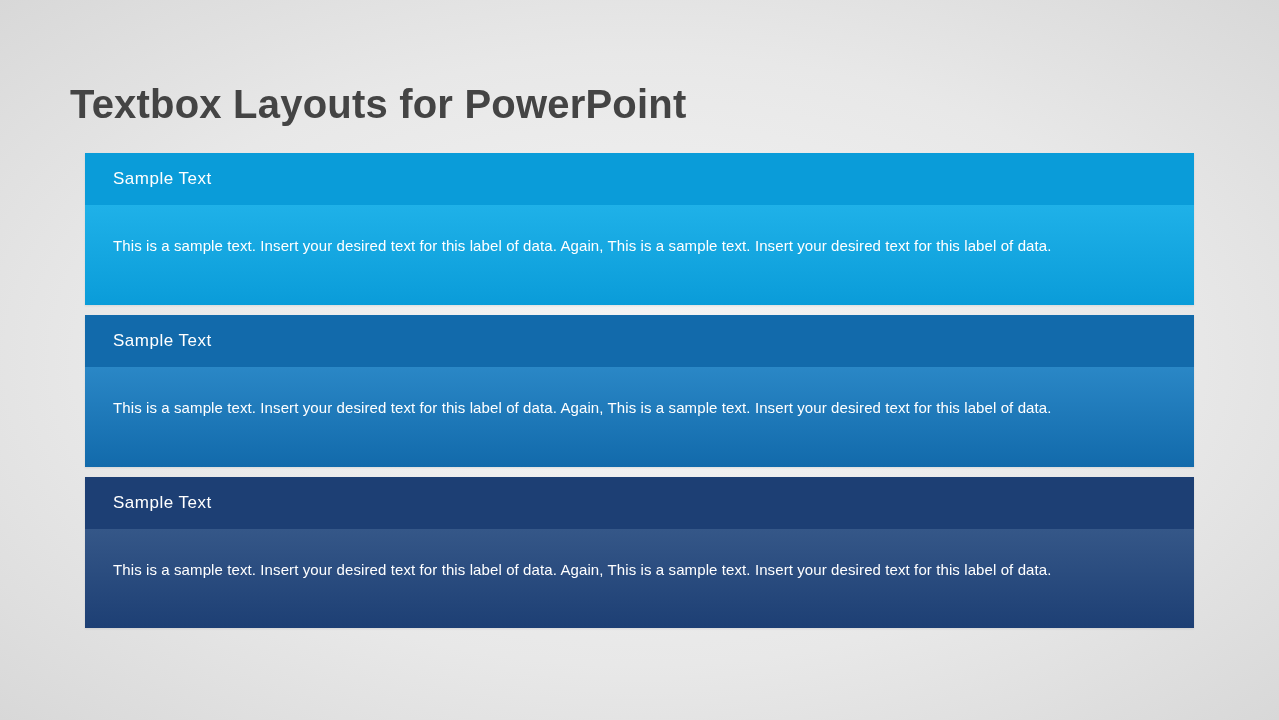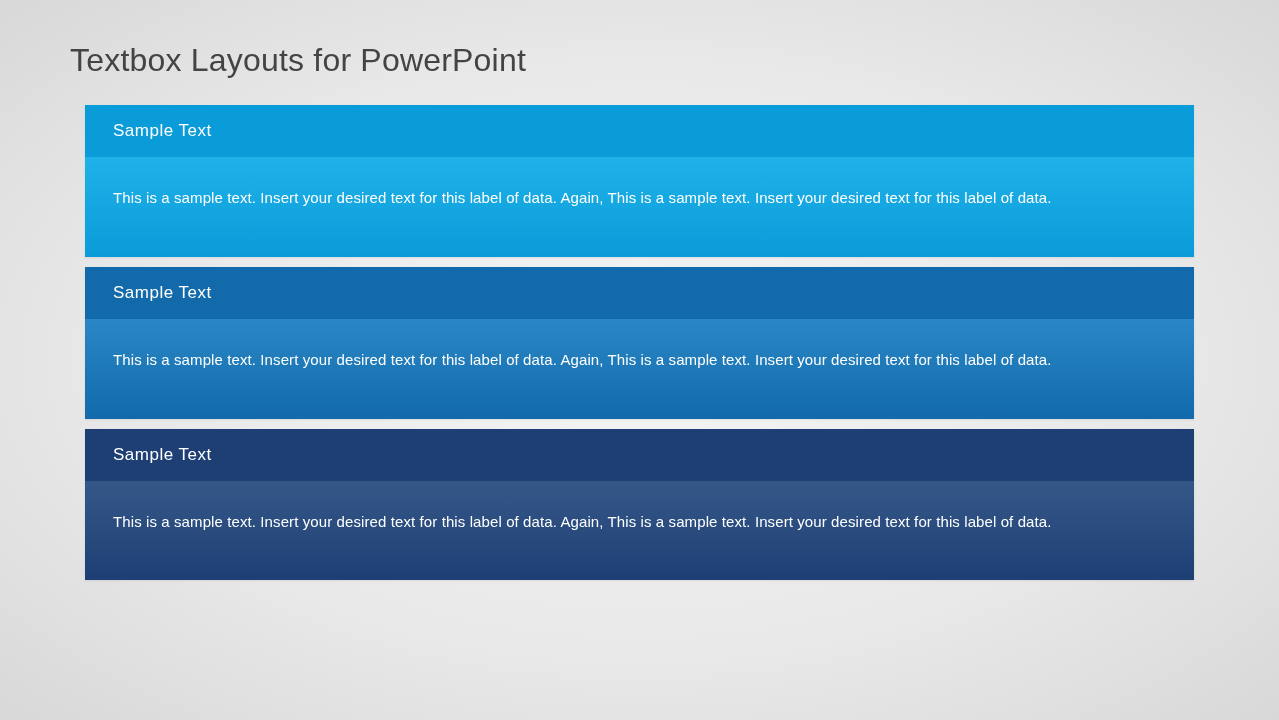--- a/index.html
+++ b/index.html
@@ -9,25 +9,26 @@
     font-family: Arial, Helvetica, sans-serif;
     overflow: hidden;
   }
   .slide {
     width: 1279px;
     height: 720px;
     padding: 42px 70px 30px 70px;
     position: relative;
   }
   .title {
-    font-size: 32px;
-    font-weight: 400;
+    font-size: 40px;
+    font-weight: 700;
     color: #444444;
     margin-bottom: 26px;
     letter-spacing: 0.2px;
+    margin-top: 40px;
   }
   .cards {
     margin-left: 15px;
     margin-right: 15px;
   }
   .card {
     width: 100%;
     margin-bottom: 10px;
     box-shadow: 0 1px 2px rgba(0,0,0,0.08);
   }

